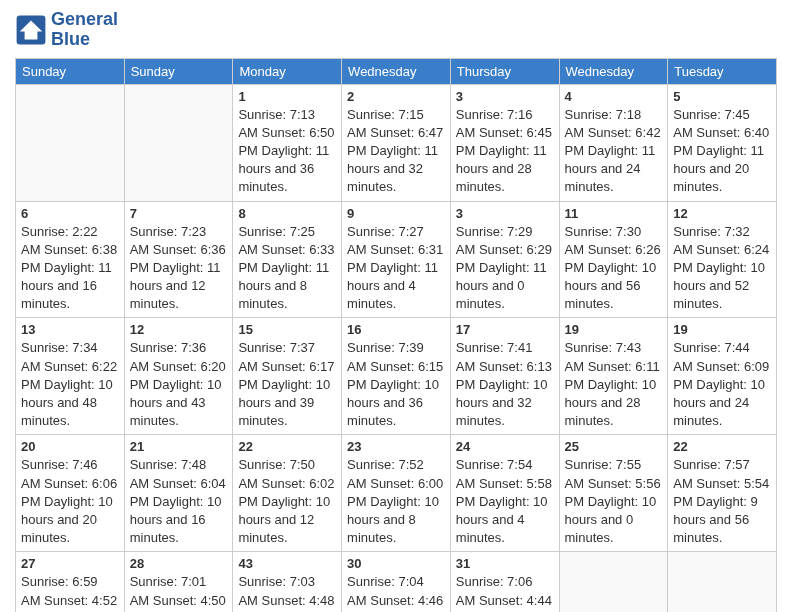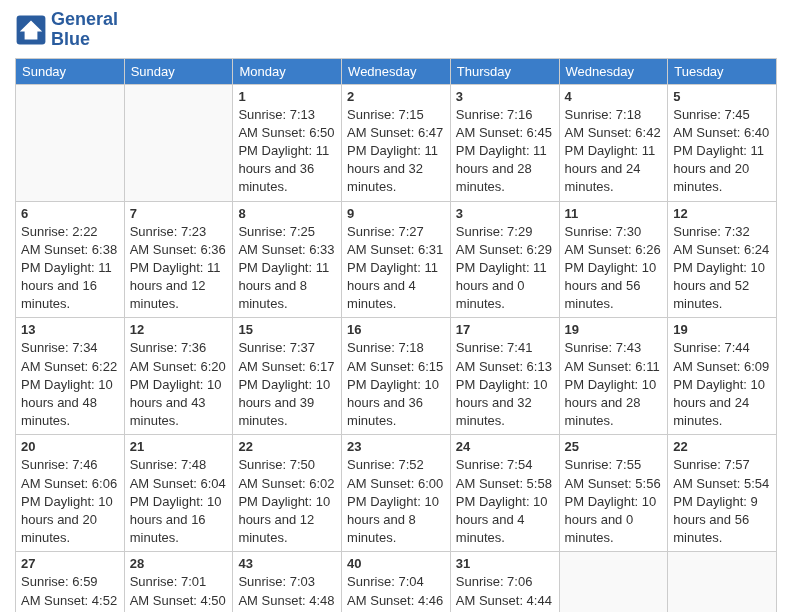--- a/index.html
+++ b/index.html
@@ -257,21 +257,21 @@
             <div class="day-number">15</div>
             <div class="day-info">Sunrise: 7:37 AM
 Sunset: 6:17 PM
 Daylight: 10 hours
 and 39 minutes.</div>
           </div>
         </td>
         <td>
           <div class="cell-content">
             <div class="day-number">16</div>
-            <div class="day-info">Sunrise: 7:18 AM
+            <div class="day-info">Sunrise: 7:39 AM
 Sunset: 6:15 PM
 Daylight: 10 hours
 and 36 minutes.</div>
           </div>
         </td>
         <td>
           <div class="cell-content">
             <div class="day-number">17</div>
             <div class="day-info">Sunrise: 7:41 AM
 Sunset: 6:13 PM
@@ -386,21 +386,21 @@
           <div class="cell-content">
             <div class="day-number">43</div>
             <div class="day-info">Sunrise: 7:03 AM
 Sunset: 4:48 PM
 Daylight: 9 hours
 and 45 minutes.</div>
           </div>
         </td>
         <td>
           <div class="cell-content">
-            <div class="day-number">40</div>
+            <div class="day-number">30</div>
             <div class="day-info">Sunrise: 7:04 AM
 Sunset: 4:46 PM
 Daylight: 9 hours
 and 41 minutes.</div>
           </div>
         </td>
         <td>
           <div class="cell-content">
             <div class="day-number">31</div>
             <div class="day-info">Sunrise: 7:06 AM

